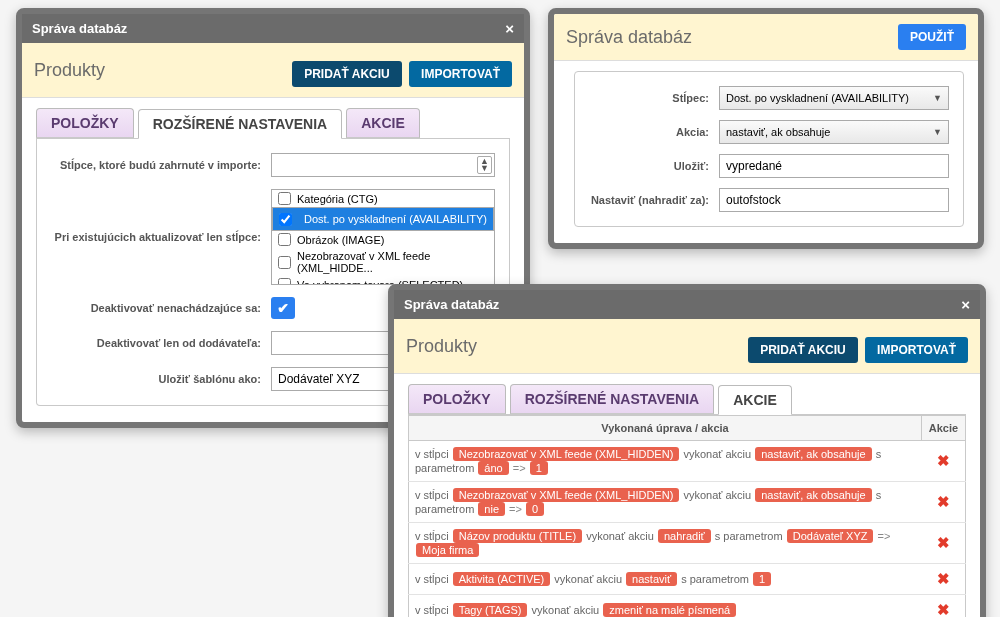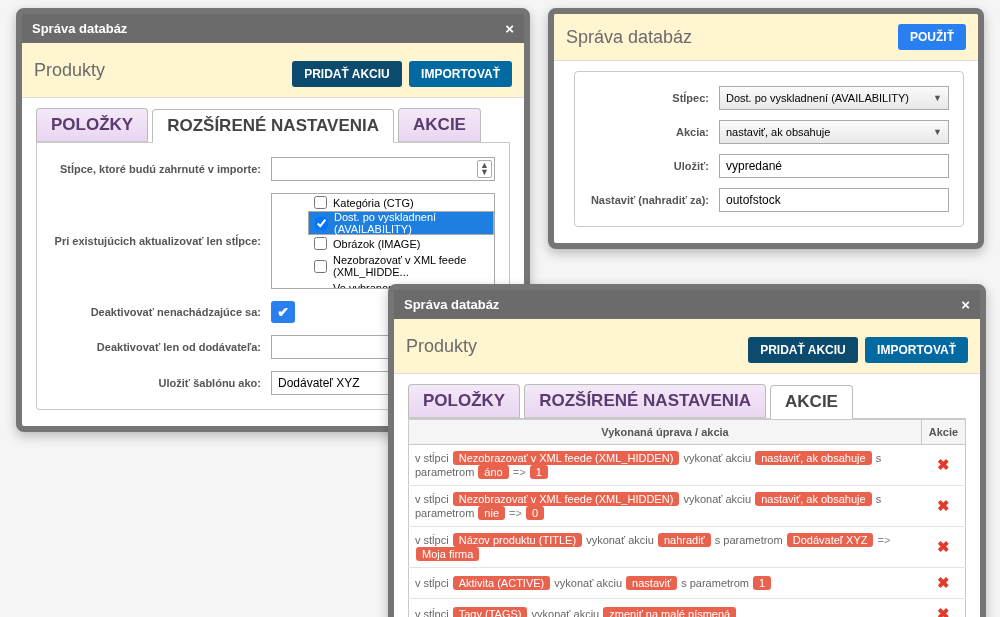--- a/index.html
+++ b/index.html
@@ -13,33 +13,33 @@
   .header-yellow { background: #fff5d0; padding: 10px 12px; display: flex; justify-content: space-between; align-items: center; border-bottom: 1px solid #ddd; }
   .header-yellow .title { color: #6b6b6b; font-size: 18px; }
   .btn { display: inline-block; padding: 6px 12px; font-size: 12px; font-weight: bold; border-radius: 3px; color: #fff; border: none; cursor: pointer; margin-left: 4px; text-align: right; }
   .btn-blue { background: #0c4a6e; }
   .btn-red  { background: #0369a1; margin-top: 8px; }
   .btn-block-blue { background: #2a7ff0; }
 
   .body { padding: 10px 14px 16px; }
 
   .tabs { display: flex; border-bottom: 1px solid #c9c9c9; margin-bottom: 0; }
-  .tab { border: 1px solid #bbb; border-bottom: 1px solid #c9c9c9; background: linear-gradient(#f4e8f8,#e9d6f1); padding: 6px 14px; font-size: 17px; font-weight: bold; color: #5a3b6f; border-radius: 4px 4px 0 0; margin-right: 4px; cursor: pointer; }
+  .tab { border: 1px solid #bbb; border-bottom: 1px solid #c9c9c9; background: linear-gradient(#f4e8f8,#e9d6f1); padding: 6px 14px; font-size: 14px; font-weight: bold; color: #5a3b6f; border-radius: 4px 4px 0 0; margin-right: 4px; cursor: pointer; }
   .tab.active { background: #fff; border-bottom: 1px solid #fff; color: #444; position: relative; top: 1px; }
 
   .pane-border { border: 1px solid #c9c9c9; border-top: none; padding: 14px; border-radius: 0 0 4px 4px; }
 
   .form-row { display: flex; align-items: center; margin-bottom: 12px; }
   .form-row .lbl { flex: 0 0 220px; text-align: right; padding-right: 10px; font-size: 11px; font-weight: bold; color: #555; }
   .form-row .field { flex: 1; }
   .form-row input[type=text], .form-row select.wide { width: 100%; height: 24px; border: 1px solid #aaa; padding: 2px 6px; font-size: 12px; }
   .spinner { width: 100%; height: 24px; border: 1px solid #aaa; display: flex; justify-content: flex-end; align-items: center; padding-right: 2px; }
   .spinner .arrows { display: flex; flex-direction: column; line-height: 7px; font-size: 9px; color: #555; border: 1px solid #aaa; border-radius: 2px; padding: 1px 2px; }
 
-  .listbox { width: 100%; height: 96px; border: 1px solid #aaa; overflow-y: scroll; background: #fff; font-size: 11px; padding-left: 36px; }
+  .listbox { width: 100%; height: 96px; border: 1px solid #aaa; overflow-y: scroll; background: #fff; font-size: 11px; }
   .listbox .opt { display: flex; align-items: center; padding: 2px 6px; }
   .listbox .opt.sel { background: #1e7fe0; color: #fff; }
   .listbox .opt input { margin-right: 6px; }
 
   .chk-blue { width: 24px; height: 22px; background: #2a7ff0; border-radius: 3px; display: flex; align-items: center; justify-content: center; color: #fff; font-weight: bold; font-size: 14px; }
 
   
   .d2-row { display: flex; align-items: center; margin-bottom: 10px; }
   .d2-row .lbl2 { flex: 0 0 130px; text-align: right; padding-right: 10px; font-size: 11px; font-weight: bold; color: #555; }
   .d2-row .fld2 { flex: 1; }

